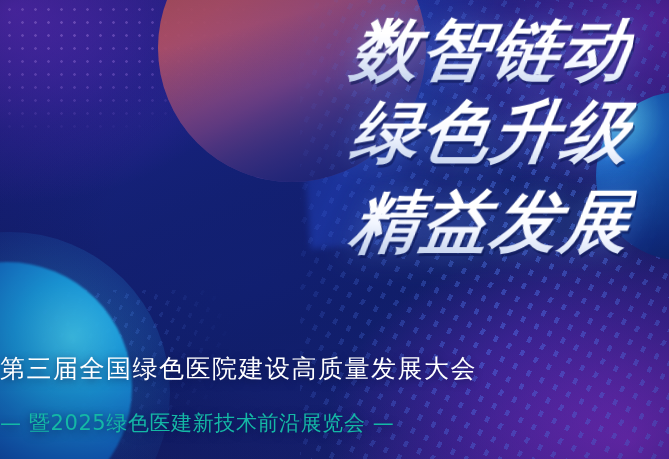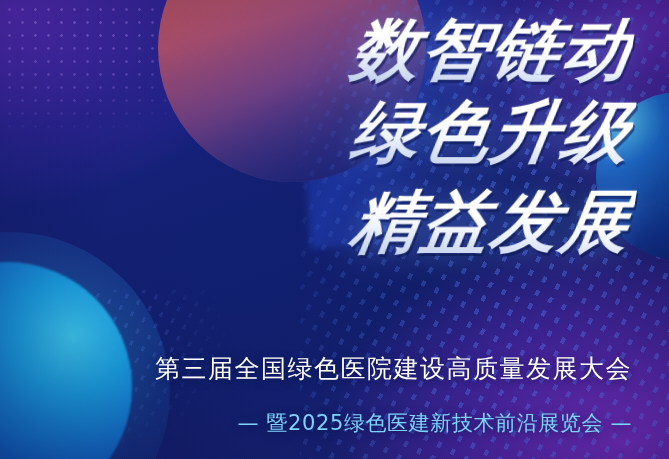--- a/index.html
+++ b/index.html
@@ -186,40 +186,40 @@
   .hl-1 { margin-top: 6px; }
   .hl-2 { margin-top: -6px; }
   .hl-3 { margin-top: 2px; }
 
   
   .sub-block {
     position: absolute;
     left: 0;
     top: 352px;
     width: 632px;
-    text-align: right;
+    text-align: left;
     z-index: 7;
   }
   .sub-main {
     font-family: "DejaVu Sans", "Liberation Sans", sans-serif;
     font-size: 25px;
     font-weight: 400;
     letter-spacing: 1.5px;
     color: #ffffff;
     line-height: 34px;
     white-space: nowrap;
     text-shadow: 0 2px 8px rgba(8,18,70,0.75);
   }
   .sub-second {
     margin-top: 22px;
     font-family: "DejaVu Sans", "Liberation Sans", sans-serif;
     font-size: 21px;
     font-weight: 400;
     letter-spacing: 0.6px;
-    color: #7dd3fc;
+    color: #14b8a6;
     line-height: 30px;
     white-space: nowrap;
     text-shadow: 0 2px 8px rgba(8,18,70,0.75);
   }
 </style>
 </head>
 <body>
 
 <div id="poster">
 

